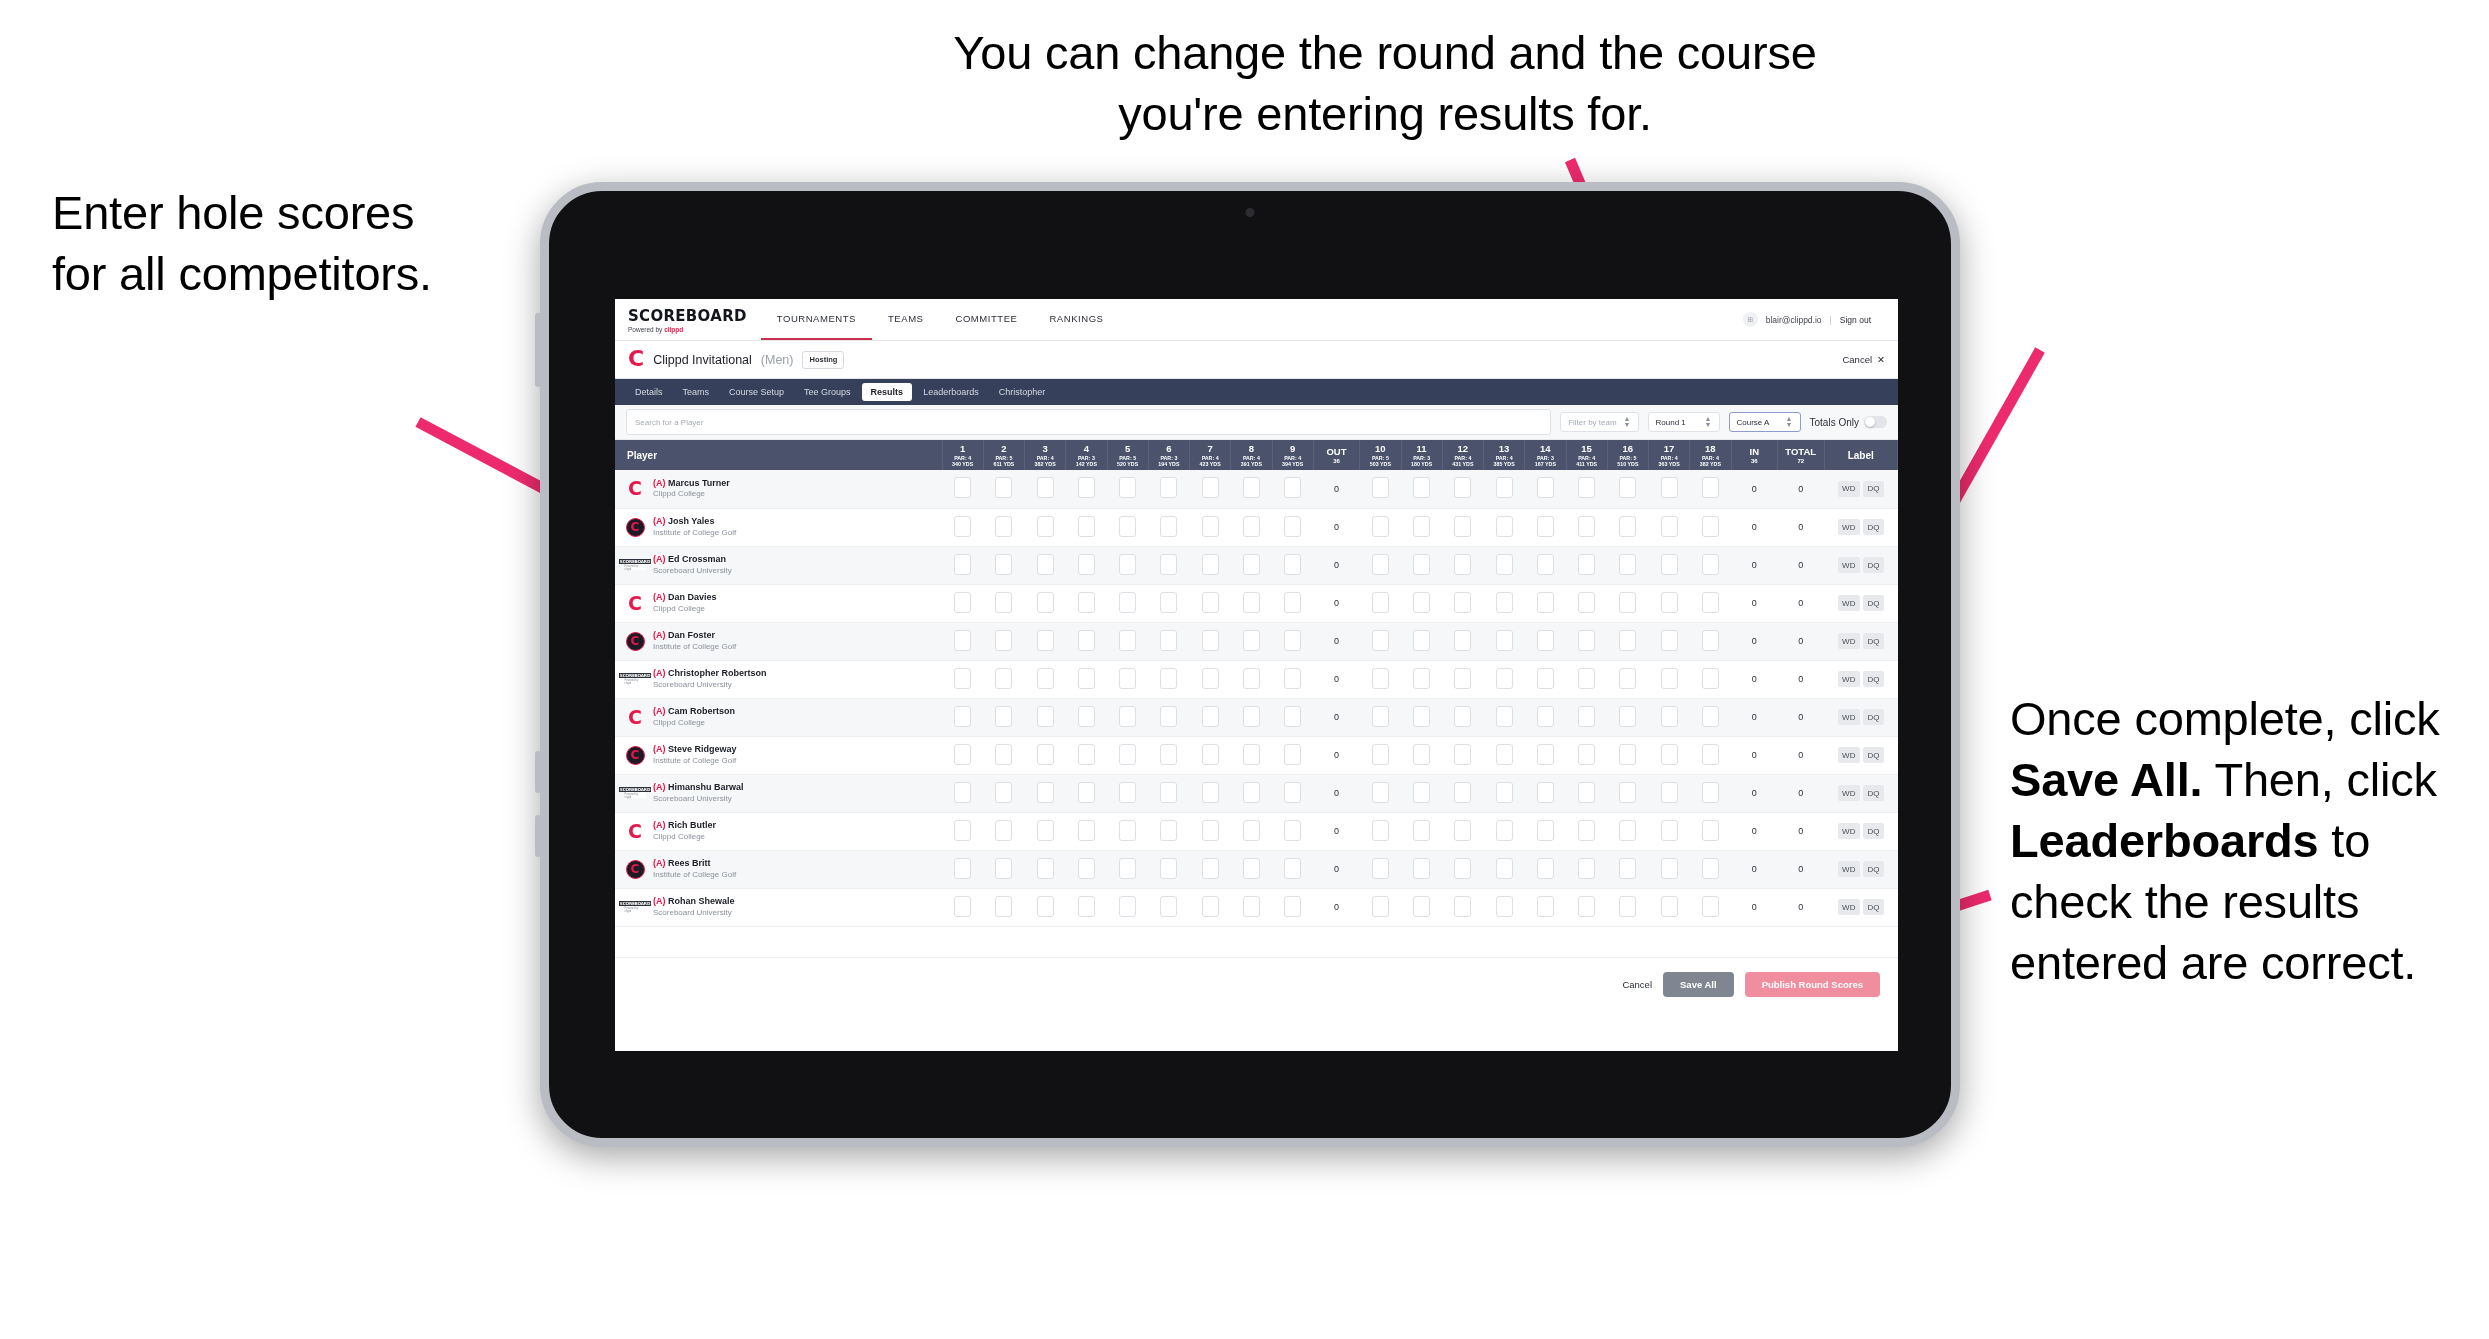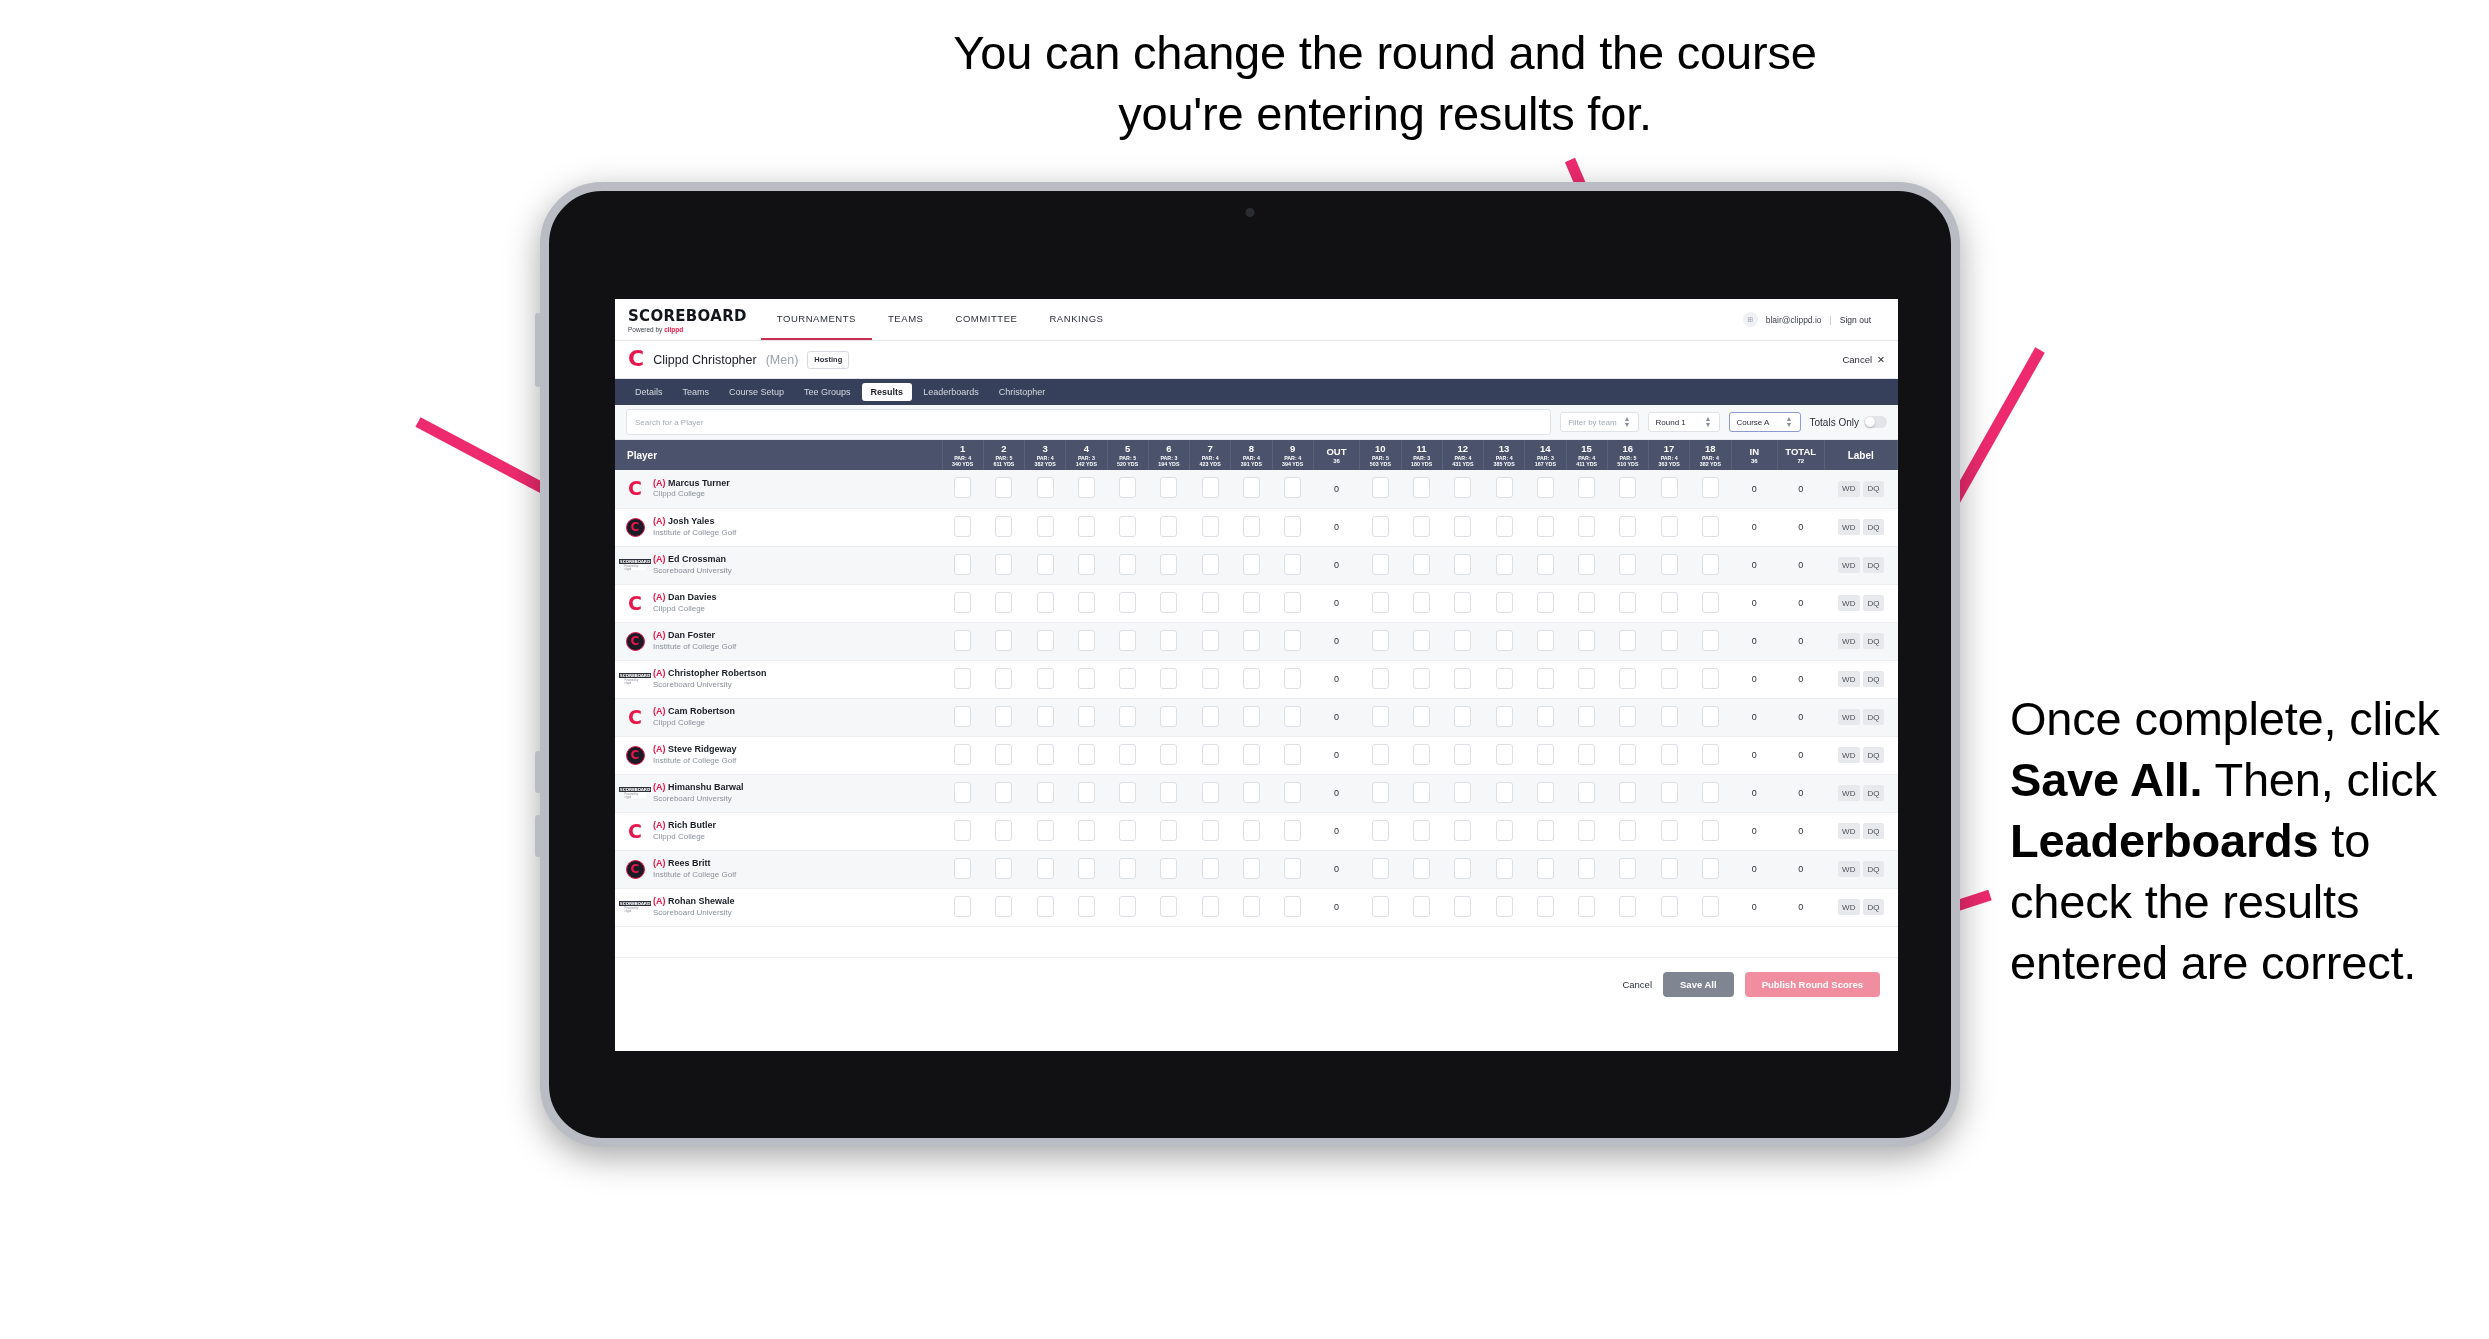--- a/index.html
+++ b/index.html
@@ -244,20 +244,21 @@
     padding: 7px 17px; border-radius: 4px;
   }
   .scroll-gap { height: 30px; background: #fff; }
 </style>
 </head>
 <body>
 
 <div id="stage">
 
   <div class="anno" id="anno-top">You can change the round and the course you're entering results for.</div>
+  <div class="anno" id="anno-left">Enter hole scores for all competitors.</div>
 
 
   <div class="anno" id="anno-save"><span>Once complete, click </span><b>Save All.</b><span> Then, click </span><b>Leaderboards</b><span> to check the results entered are correct.</span></div>
 
   <svg class="arrow-svg" style="left:0;top:0;width:2489px;height:1339px;">
     <defs>
       <marker id="ah" viewBox="0 0 10 10" refX="8" refY="5" markerWidth="5.2" markerHeight="5.2" orient="auto-start-reverse">
         <path d="M 0 0 L 10 5 L 0 10 z" fill="#ee2a6e"></path>
       </marker>
     </defs>
@@ -292,21 +293,21 @@
         <div class="topnav-right">
           <div class="grid-icon">⊞</div>
           <span>blair@clippd.io</span>
           <span class="sep">|</span>
           <span class="signout">Sign out</span>
         </div>
       </div>
 
       <div class="tbar">
         <div class="c-logo">C</div>
-        <div class="t-title">Clippd Christopher</div>
+        <div class="t-title">Clippd Invitational</div>
         <div class="t-gender">(Men)</div>
         <div class="pill">Hosting</div>
         <div class="tbar-right">
           <span>Cancel</span>
           <span>✕</span>
         </div>
       </div>
 
       <div class="subtabs">
         <div class="tab">Details</div>

